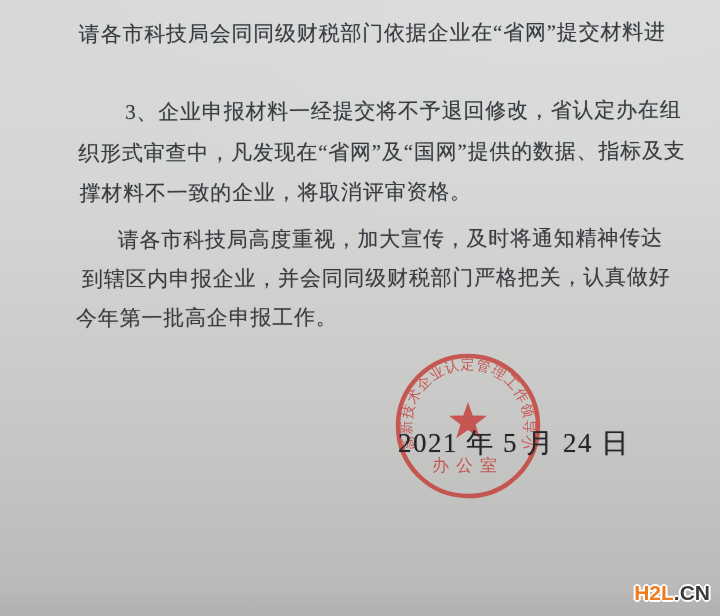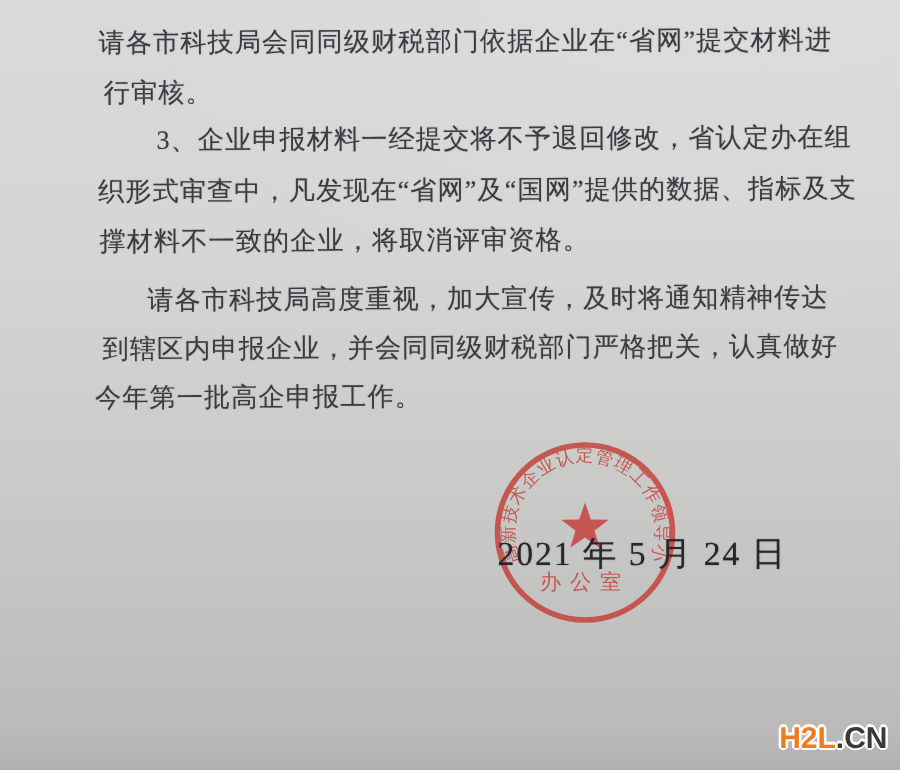--- a/index.html
+++ b/index.html
@@ -46,38 +46,37 @@
     color:#26262b;
     letter-spacing:1.5px;
     white-space:nowrap;
     text-shadow:0 0 1px rgba(30,30,35,0.55);
     z-index:3;
   }
   .watermark{
     position:absolute;right:10px;bottom:11px;
     font-family:"Liberation Sans","DejaVu Sans",sans-serif;
     font-weight:bold;
-    font-size:24px;
+    font-size:21px;
     white-space:nowrap;
     z-index:4;
     text-shadow:
       -2px 0 0 #ffffff, 2px 0 0 #ffffff, 0 -2px 0 #ffffff, 0 2px 0 #ffffff,
       -1px -1px 0 #ffffff, 1px -1px 0 #ffffff, -1px 1px 0 #ffffff, 1px 1px 0 #ffffff;
   }
   .wm-left{color:#f07c1e;}
   .wm-right{color:#3a3a3a;}
 </style>
 </head>
 <body>
 
 <div class="page">
 
   <div class="doc-text">
     <div class="line l1">请各市科技局会同同级财税部门依据企业在“省网”提交材料进</div>
-    <div class="line l2">行审核。</div>
     <div class="line l3">3、企业申报材料一经提交将不予退回修改，省认定办在组</div>
     <div class="line l4">织形式审查中，凡发现在“省网”及“国网”提供的数据、指标及支</div>
     <div class="line l5">撑材料不一致的企业，将取消评审资格。</div>
     <div class="line l6">请各市科技局高度重视，加大宣传，及时将通知精神传达</div>
     <div class="line l7">到辖区内申报企业，并会同同级财税部门严格把关，认真做好</div>
     <div class="line l8">今年第一批高企申报工作。</div>
   </div>
 
   <div class="stamp">
     <svg width="160" height="160" viewBox="0 0 160 160">

